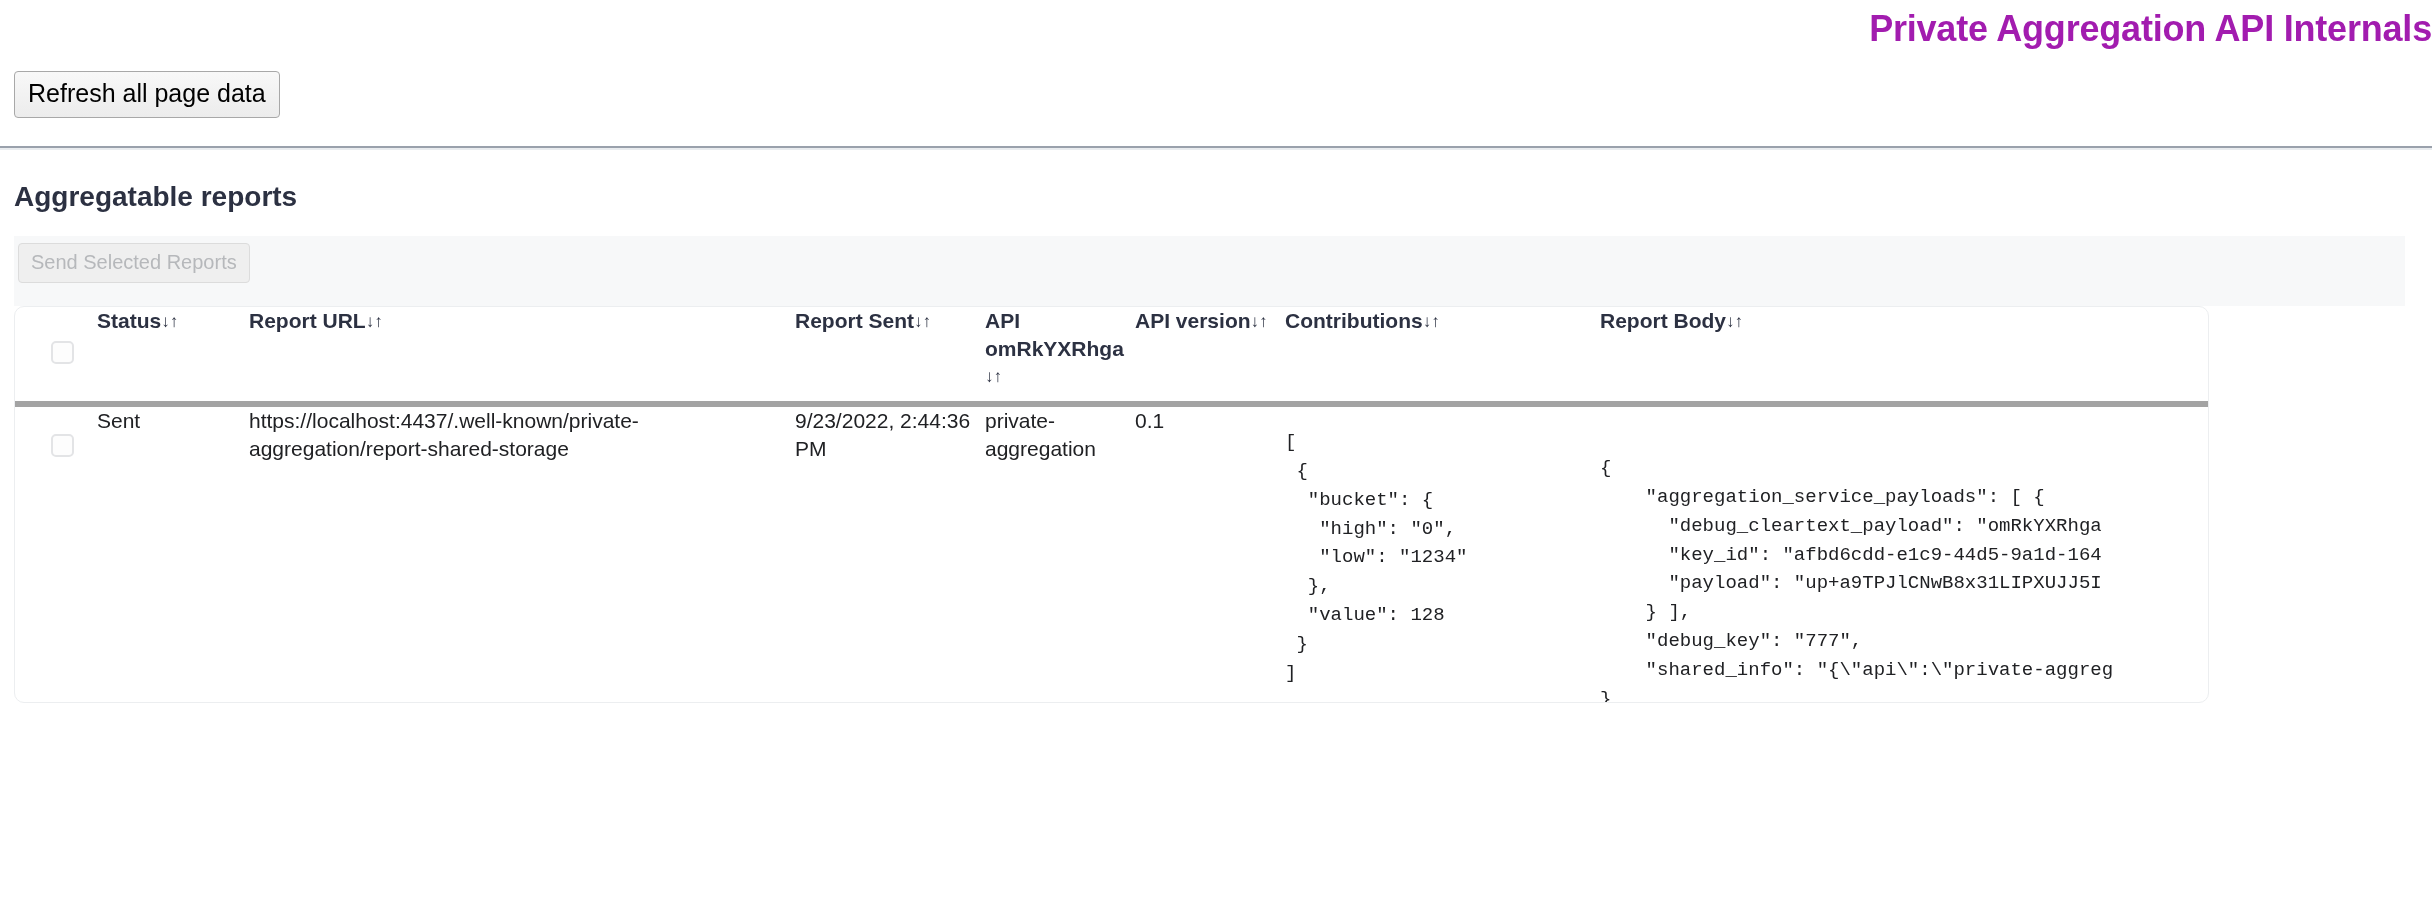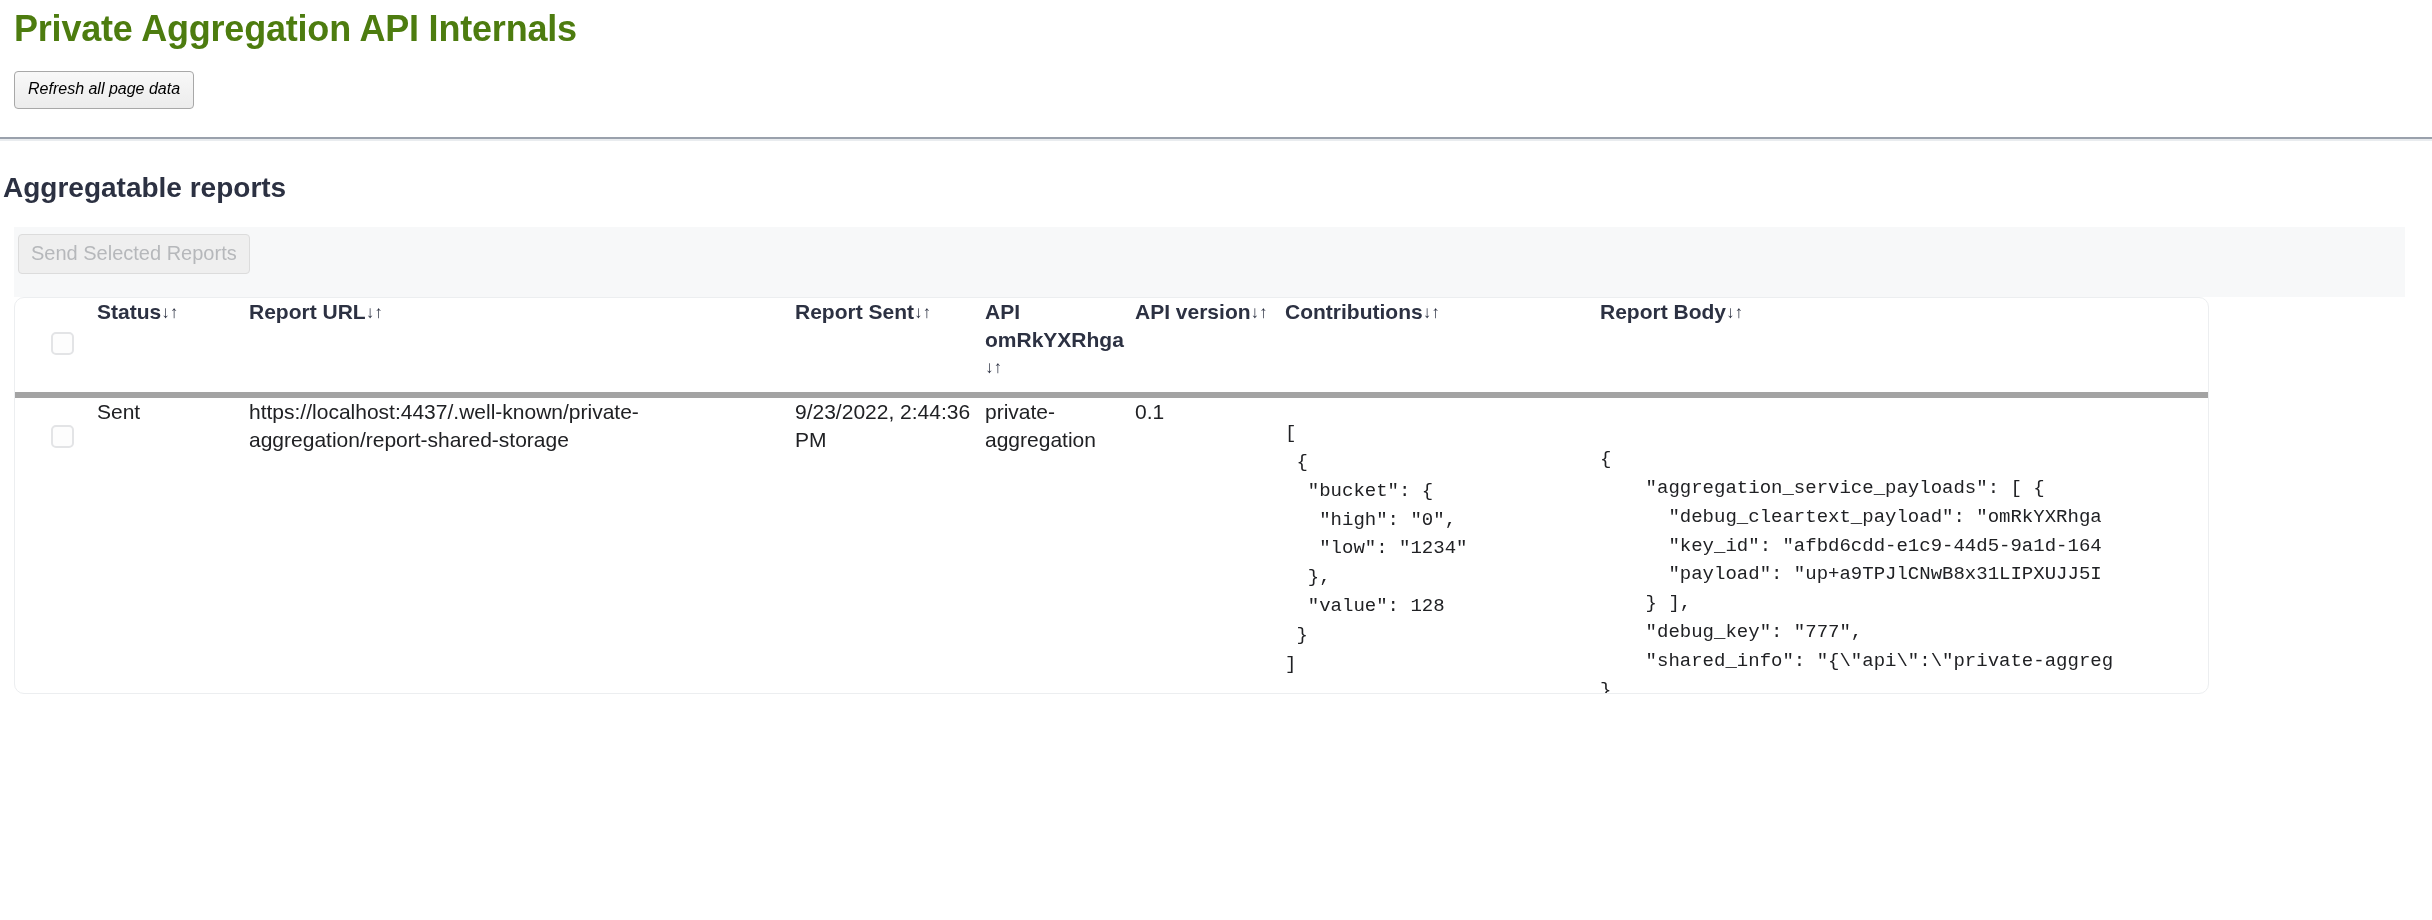--- a/index.html
+++ b/index.html
@@ -13,45 +13,45 @@
     font-family: "Liberation Sans", sans-serif;
     color: #202124;
     overflow: hidden;
     position: relative;
   }
 
   
   .page-title {
     font-size: 36px;
     font-weight: bold;
-    color: #4d7c0f;
+    color: #a21caf;
     margin: 0;
     padding: 8px 0 0 14px;
     letter-spacing: -0.2px;
     line-height: 1.15;
+    text-align: right;
   }
 
   
   .top-actions {
     padding: 22px 0 0 14px;
     display: flex;
     align-items: flex-start;
   }
   .plain-button {
     font-family: "Liberation Sans", sans-serif;
-    font-size: 16px;
+    font-size: 25px;
     line-height: 1;
     color: #000000;
     background: linear-gradient(#f8f8f8, #ececec);
     border: 1px solid #a8a8a8;
     border-radius: 4px;
     padding: 9px 13px 11px 13px;
     cursor: pointer;
     white-space: nowrap;
-    font-style: italic;
   }
   .top-actions .plain-button + .plain-button {
     margin-left: 66px;
   }
 
   
   .page-hr {
     border: 0;
     border-top: 2px solid #9aa1ac;
     border-bottom: 2px solid #e9ecef;
@@ -59,21 +59,21 @@
     height: 0;
     width: 2432px;
   }
 
   
   .section-title {
     font-size: 28px;
     font-weight: bold;
     color: #2c3142;
     margin: 0;
-    padding: 30px 0 0 3px;
+    padding: 30px 0 0 14px;
     line-height: 1.2;
   }
 
   
   .table-toolbar {
     margin: 22px 0 0 14px;
     width: 2391px;
     height: 70px;
     background: #f7f8f9;
     box-sizing: border-box;

